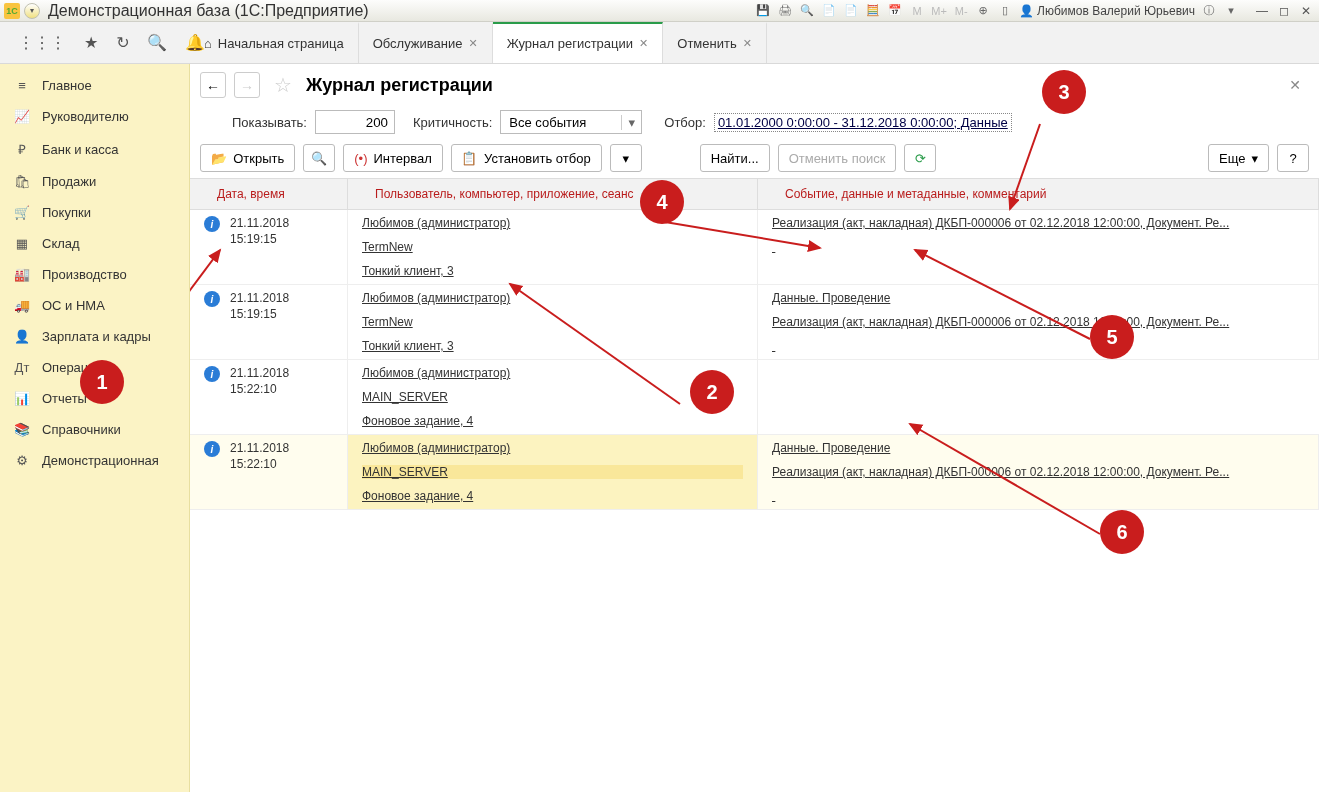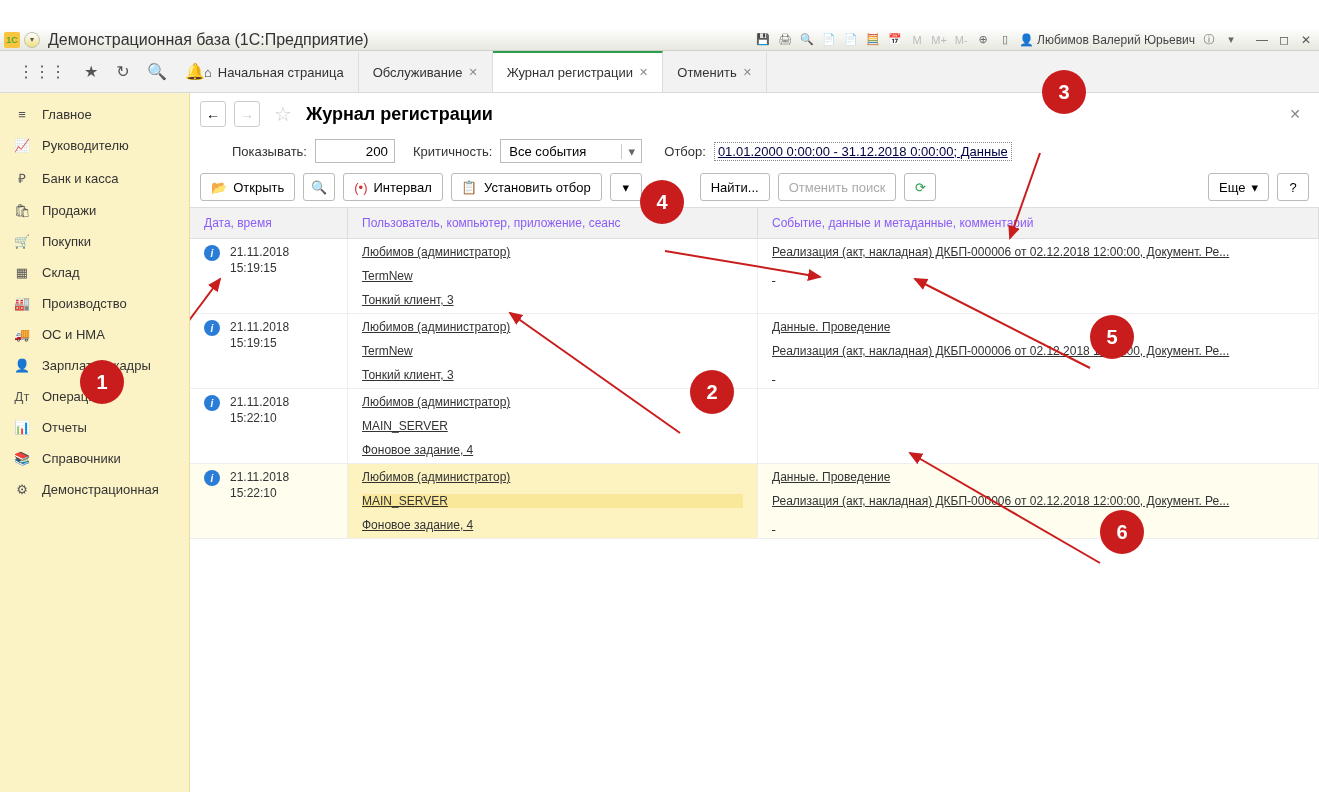--- a/index.html
+++ b/index.html
@@ -1,19 +1,19 @@
 <!DOCTYPE html>
 <html><head>
 <meta charset="utf-8">
 <style>
 * { box-sizing: border-box; margin: 0; padding: 0; font-family: Arial, sans-serif; }
 body { width: 1319px; height: 792px; background: #fff; overflow: hidden; font-size: 12px; }
 
 
-.titlebar { height: 22px; background: linear-gradient(#fdfdfc,#e8e8e0); border-bottom: 1px solid #d0d0c8; display: flex; align-items: center; padding: 0 4px; margin-top: 29px; }
+.titlebar { height: 22px; background: linear-gradient(#fdfdfc,#e8e8e0); border-bottom: 1px solid #d0d0c8; display: flex; align-items: center; padding: 0 4px; }
 .titlebar .left { display: flex; align-items: center; gap: 4px; }
 .titlebar .appicon { width:16px;height:16px;background:#f9c440;border-radius:2px;display:flex;align-items:center;justify-content:center;font-size:9px;font-weight:bold;color:#5a3; }
 .titlebar .dropcircle { width:16px;height:16px;border:1px solid #c0c0b0;border-radius:8px;background:linear-gradient(#fff,#f0e080);display:flex;align-items:center;justify-content:center;font-size:8px;color:#555; }
 .titlebar .title { font-size:16px;color:#333;margin-left:4px; }
 .titlebar .right { margin-left:auto;display:flex;align-items:center;gap:6px; }
 .titlebar .right .ic { width:16px;height:16px;display:flex;align-items:center;justify-content:center;font-size:11px;color:#666;cursor:pointer; }
 .titlebar .right .user { display:flex;align-items:center;gap:3px;font-size:12px;color:#444; }
 .titlebar .winctl { display:flex;gap:4px;margin-left:8px; }
 .titlebar .winctl span{width:18px;height:16px;display:flex;align-items:center;justify-content:center;font-size:12px;color:#555;cursor:pointer;}
 
@@ -53,21 +53,21 @@
 
 .btnrow{display:flex;align-items:center;gap:8px;padding:6px 10px;}
 .btn{height:28px;border:1px solid #bbb;border-radius:3px;background:#fff;display:flex;align-items:center;padding:0 10px;gap:6px;font-size:13px;cursor:pointer;}
 .btn.icon{padding:0;width:32px;justify-content:center;}
 .btn.dim{color:#aaa;}
 .btn .bi{font-size:13px;}
 .rightbtns{margin-left:auto;display:flex;gap:8px;}
 
 
 .thead{display:flex;background:#f2f2f2;border-top:1px solid #ddd;border-bottom:1px solid #ddd;}
-.th{padding:8px 14px;font-size:12px;color:#8b5cf6;border-right:1px solid #ddd;}
+.th{padding:8px 27px;font-size:12px;color:#b91c1c;border-right:1px solid #ddd;}
 .c1{width:158px;}
 .c2{width:410px;}
 .c3{flex:1;}
 
 .tbody{flex:1;overflow:auto;}
 .row{display:flex;border-bottom:1px solid #eee;}
 .row.sel .c2cell{background:#fcf3c0;}
 .row.sel{background:#fffdee;}
 .cell{padding:6px 14px;font-size:12px;color:#333;border-right:1px solid #eee;}
 .c1cell{width:158px;display:flex;gap:10px;}

